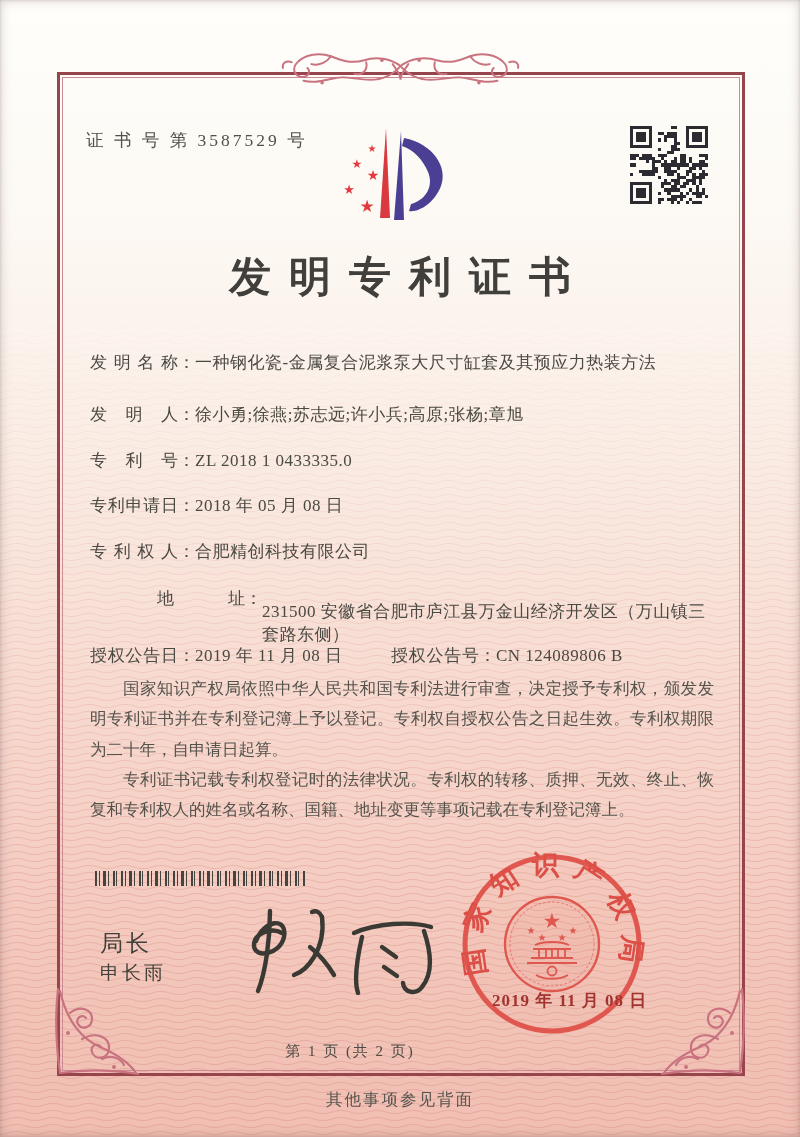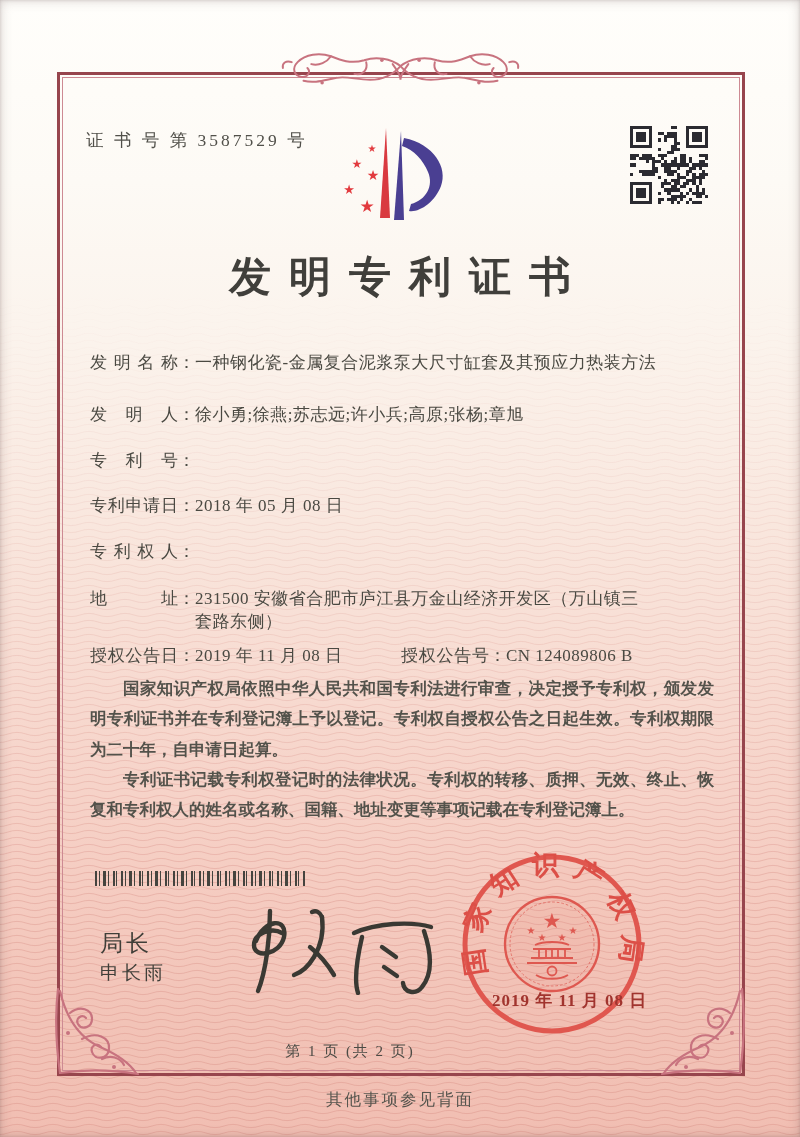--- a/index.html
+++ b/index.html
@@ -17,31 +17,31 @@
   .orn{position:absolute;z-index:3;pointer-events:none;}
   .cert-no{position:absolute;left:86px;top:128px;font-size:17.5px;color:#51504a;
     letter-spacing:3px;z-index:4;}
   .logo{position:absolute;left:330px;top:118px;width:118px;height:108px;z-index:4;}
   .qr{position:absolute;left:630px;top:126px;width:78px;height:78px;z-index:4;}
   .qr svg{width:100%;height:100%;}
   .title{position:absolute;left:0;top:249px;width:800px;text-align:center;
     font-size:42px;font-weight:600;color:#403f3b;letter-spacing:18px;padding-left:18px;
     box-sizing:border-box;z-index:4;}
   .row{position:absolute;left:90px;width:624px;font-size:17px;color:#4a4942;
-    line-height:1.35;z-index:4;display:flex;align-items:flex-start;}
+    line-height:1.35;z-index:4;display:flex;align-items:flex-start;justify-content:flex-end;}
   .lbl{display:inline-block;width:88px;text-align:justify;text-align-last:justify;
     flex:0 0 88px;}
   .colon{flex:0 0 17px;}
   .val{flex:1;letter-spacing:.5px;}
   .val-fixed{flex:0 0 196px;}
-  .lbl2{margin-left:10px;}
-  .addr .val{max-width:452px;flex:0 1 452px;}
+  .lbl2{}
+  .addr .val{max-width:452px;flex:0 1 452px;margin-top:13px;}
   .notice{position:absolute;left:90px;top:674px;width:624px;z-index:4;
     font-size:16.5px;line-height:1.84;color:#53524b;text-align:justify;}
-  .notice p{margin:0;text-indent:2em;font-weight:bold;}
+  .notice p{margin:0;text-indent:2em;}
   .barcode{position:absolute;left:95px;top:871px;width:210px;height:15px;z-index:4;
     background:repeating-linear-gradient(90deg,
       #45443f 0 2px,transparent 2px 4px,#45443f 4px 5px,transparent 5px 8px,
       #45443f 8px 11px,transparent 11px 13px,#45443f 13px 14px,transparent 14px 18px,
       #45443f 18px 20px,transparent 20px 21px,#45443f 21px 22px,transparent 22px 26px);}
   .director-title{position:absolute;left:100px;top:928px;font-size:23px;color:#403f39;
     letter-spacing:3px;z-index:4;}
   .director-name{position:absolute;left:100px;top:960px;font-size:19px;color:#403f39;
     letter-spacing:3px;z-index:4;}
   .sig{position:absolute;left:226px;top:903px;width:232px;height:92px;z-index:4;}
@@ -437,29 +437,31 @@
     <span class="val">一种钢化瓷-金属复合泥浆泵大尺寸缸套及其预应力热装方法</span>
   </div>
   <div class="row" style="top:404px">
     <span class="lbl">发明人</span>
     <span class="colon">：</span>
     <span class="val">徐小勇;徐燕;苏志远;许小兵;高原;张杨;章旭</span>
   </div>
   <div class="row" style="top:450px">
     <span class="lbl">专利号</span>
     <span class="colon">：</span>
+    <span class="val">ZL 2018 1 0433335.0</span>
   </div>
   <div class="row" style="top:495px">
     <span class="lbl">专利申请日</span>
     <span class="colon">：</span>
     <span class="val">2018 年 05 月 08 日</span>
   </div>
   <div class="row" style="top:541px">
     <span class="lbl">专利权人</span>
     <span class="colon">：</span>
+    <span class="val">合肥精创科技有限公司</span>
   </div>
   <div class="row addr" style="top:588px">
     <span class="lbl">地址</span>
     <span class="colon">：</span>
     <span class="val">231500 安徽省合肥市庐江县万金山经济开发区（万山镇三套路东侧）</span>
   </div>
   <div class="row" style="top:645px">
     <span class="lbl">授权公告日</span>
     <span class="colon">：</span>
     <span class="val val-fixed">2019 年 11 月 08 日</span>

